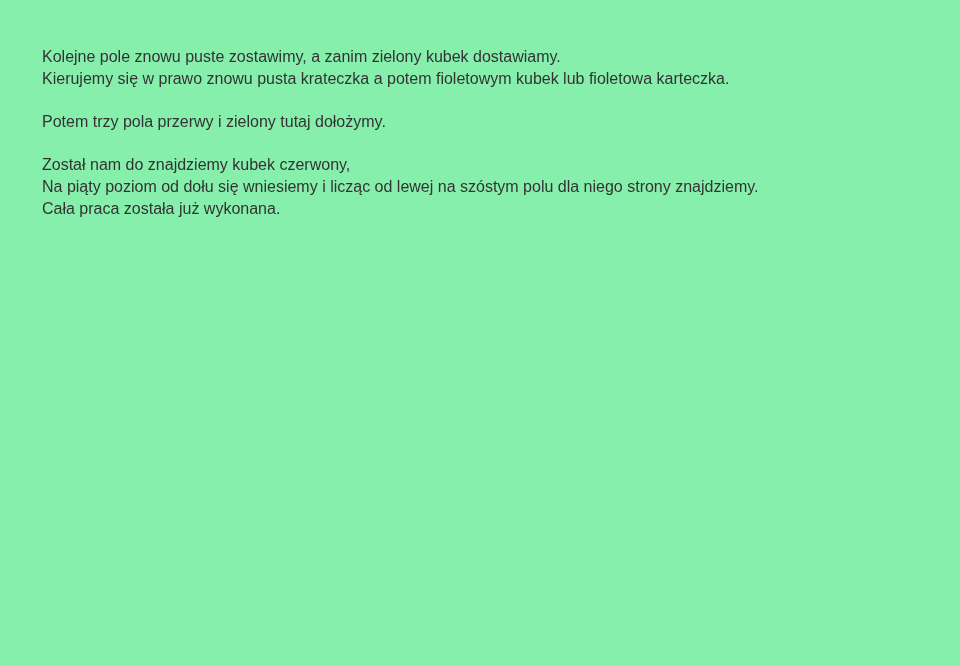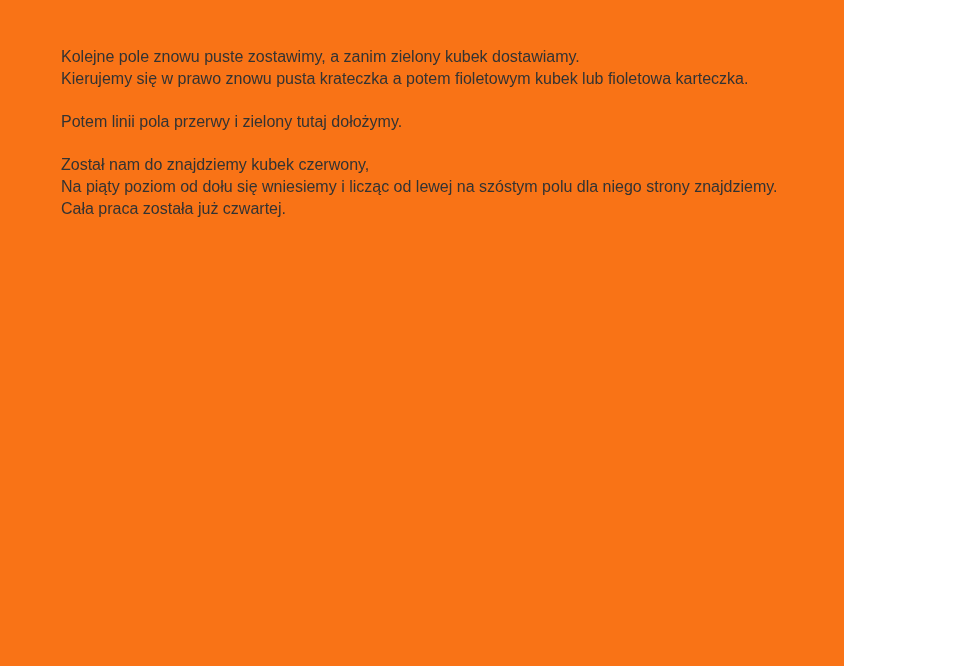--- a/index.html
+++ b/index.html
@@ -8,24 +8,24 @@
     background: #ffffff;
   }
   body {
     width: 960px;
     height: 666px;
     overflow: hidden;
     font-family: "Liberation Sans", "DejaVu Sans", sans-serif;
   }
   .page {
     box-sizing: border-box;
-    width: 844px;
+    width: 960px;
     height: 666px;
-    padding: 46px 0 0 61px;
-    background: #f97316;
+    padding: 46px 0 0 42px;
+    background: #86efac;
   }
   .paragraph {
     margin: 0 0 21.7px 0;
   }
   .line {
     font-size: 16px;
     line-height: 21.7px;
     color: #333333;
     white-space: nowrap;
     letter-spacing: 0;
@@ -35,22 +35,22 @@
 <body>
 
 <div class="page">
 
   <div class="paragraph">
     <div class="line">Kolejne pole znowu puste zostawimy, a zanim zielony kubek dostawiamy.</div>
     <div class="line">Kierujemy się w prawo znowu pusta krateczka a potem fioletowym kubek lub fioletowa karteczka.</div>
   </div>
 
   <div class="paragraph">
-    <div class="line">Potem linii pola przerwy i zielony tutaj dołożymy.</div>
+    <div class="line">Potem trzy pola przerwy i zielony tutaj dołożymy.</div>
   </div>
 
   <div class="paragraph">
     <div class="line">Został nam do znajdziemy kubek czerwony,</div>
     <div class="line">Na piąty poziom od dołu się wniesiemy i licząc od lewej na szóstym polu dla niego strony znajdziemy.</div>
-    <div class="line">Cała praca została już czwartej.</div>
+    <div class="line">Cała praca została już wykonana.</div>
   </div>
 
 </div>
 
 </body></html>

